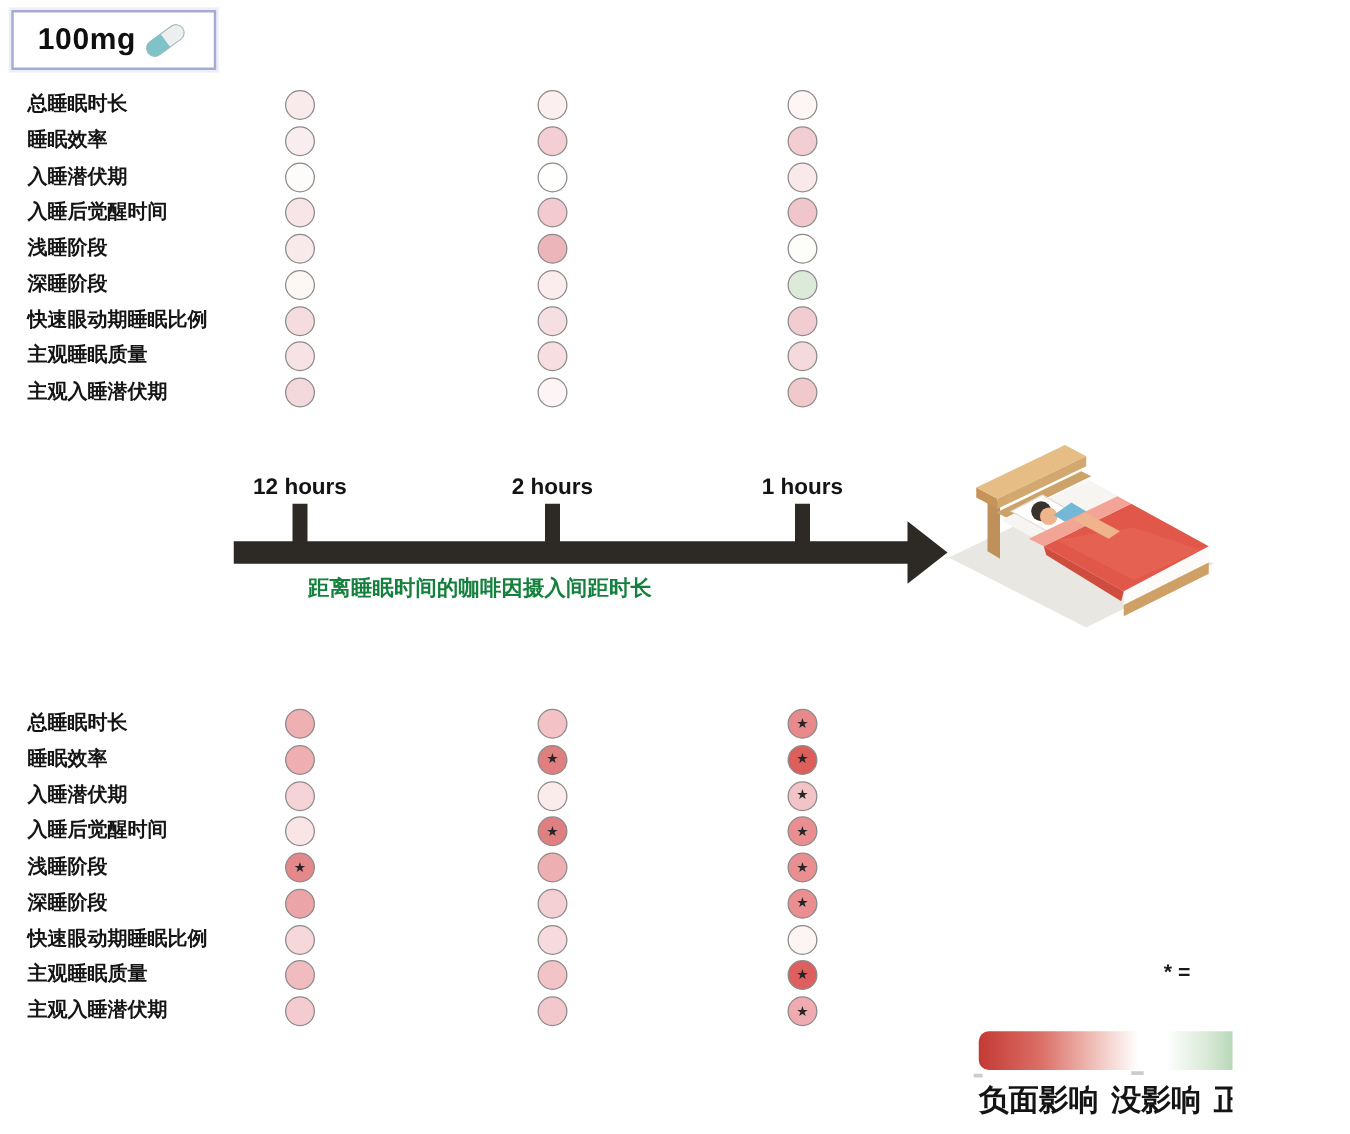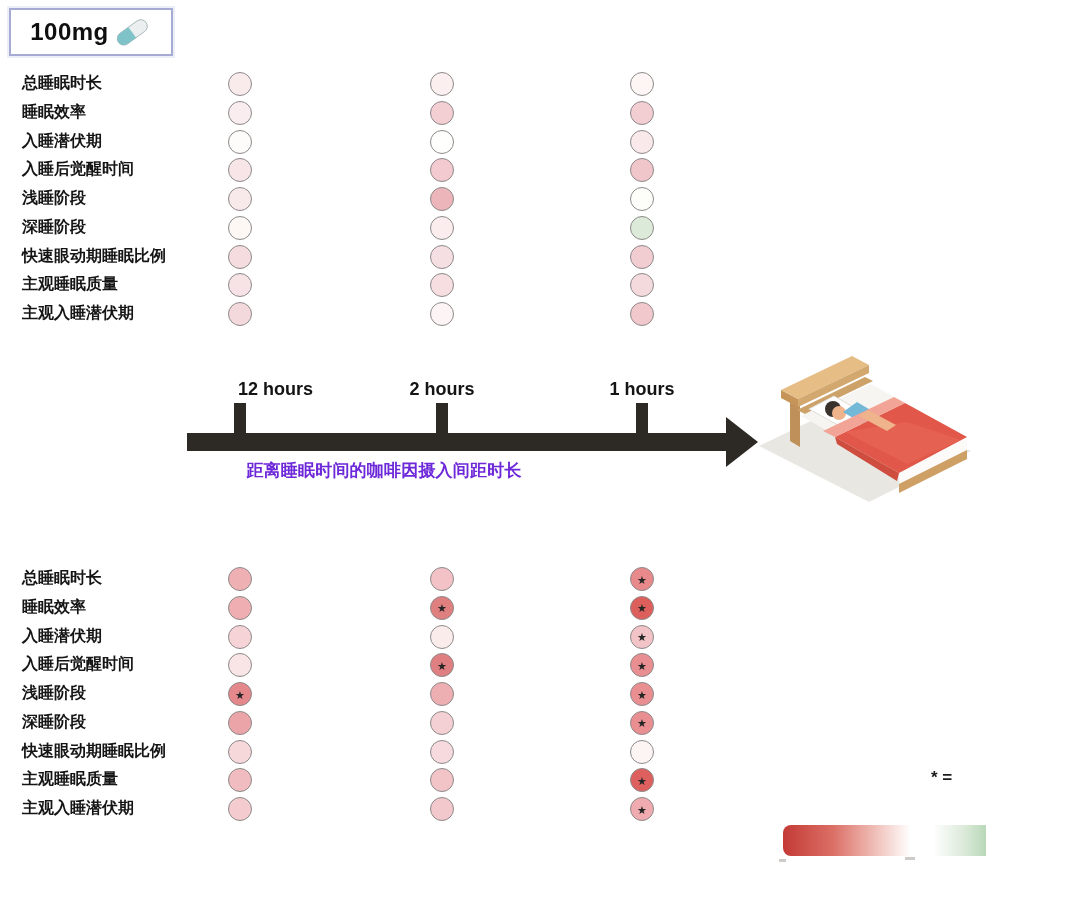--- a/index.html
+++ b/index.html
@@ -18,21 +18,21 @@
     border:1.6px solid #8d8a8a;box-sizing:border-box;
     display:flex;align-items:center;justify-content:center;
   }
   .dot .star{font-size:11px;line-height:1;color:#252525;transform:translateY(.5px);}
   .tl-bar{position:absolute;left:187px;top:433px;width:540px;height:18px;background:#2d2a25;}
   .tl-head{position:absolute;left:726px;top:417px;width:0;height:0;
     border-top:25px solid transparent;border-bottom:25px solid transparent;border-left:32px solid #2d2a25;}
   .tl-tick{position:absolute;top:403px;width:12px;height:32px;background:#2d2a25;}
   .tl-label{position:absolute;top:379px;width:120px;text-align:center;font-weight:bold;font-size:18px;color:#141414;}
   .axis-label{position:absolute;left:184px;top:459px;width:400px;text-align:center;
-    font-weight:bold;font-size:17px;letter-spacing:.2px;color:#6d28d9;}
+    font-weight:bold;font-size:17px;letter-spacing:.2px;color:#15803d;}
   .sig-symbol{position:absolute;left:931px;top:768px;font-weight:bold;font-size:17px;color:#1a1a1a;}
   .sig-text{position:absolute;left:968px;top:764px;width:94px;font-weight:bold;font-size:18px;line-height:23px;color:#1a1a1a;}
   .scale-bar{position:absolute;left:783px;top:825px;width:277px;height:31px;border-radius:8px;}
   .scale-tick{position:absolute;height:3px;background:#bdbab6;opacity:.75;}
   .scale-labels{position:absolute;left:783px;top:864px;width:284px;display:flex;
     justify-content:space-between;font-weight:bold;font-size:24px;color:#141414;white-space:nowrap;}
   .bed-svg{position:absolute;left:757px;top:352px;}
   .pill-svg{display:block;}
 </style>
 </head>
@@ -86,21 +86,21 @@
       <div class="row-label" style="left: 22px; top: 303px;">主观入睡潜伏期</div>
       <div class="dot" style="left: 228px; top: 302px; background: rgb(244, 217, 220);"></div>
       <div class="dot" style="left: 430px; top: 302px; background: rgb(253, 245, 245);"></div>
       <div class="dot" style="left: 630px; top: 302px; background: rgb(241, 201, 205);"></div>
     </div>
 
   <div id="timeline">
     <div class="tl-bar"></div>
     <div class="tl-head"></div>
   <div class="tl-tick" style="left: 234px;"></div>
-      <div class="tl-label" style="left: 193px; text-align: right;">12 hours</div>
+      <div class="tl-label" style="left: 180px;">12 hours</div>
       <div class="tl-tick" style="left: 436px;"></div>
       <div class="tl-label" style="left: 382px;">2 hours</div>
       <div class="tl-tick" style="left: 636px;"></div>
       <div class="tl-label" style="left: 582px;">1 hours</div>
     </div>
   <div class="axis-label">距离睡眠时间的咖啡因摄入间距时长</div>
 
   <svg class="bed-svg" width="220" height="152" viewBox="0 0 220 152">
     <polygon points="2,94 112,150 214,99 104,45" fill="#e9e7e2"></polygon>
     <polygon points="33,44 43,50 43,95 33,89" fill="#c0905a"></polygon>
@@ -183,14 +183,19 @@
         <span class="star">★</span>
       </div>
     </div>
 
   <span class="sig-symbol">* =</span>
 
   <div id="scale-bar" class="scale-bar" style="background: linear-gradient(90deg, rgb(196, 58, 53) 0%, rgb(219, 111, 102) 18%, rgb(243, 205, 199) 36%, rgb(255, 255, 255) 46%, rgb(255, 255, 255) 54%, rgb(217, 233, 215) 66%, rgb(140, 194, 143) 83%, rgb(63, 155, 73) 100%);"></div>
   <div class="scale-tick" style="left:779px;top:859px;width:7px;"></div>
   <div class="scale-tick" style="left:905px;top:857px;width:10px;"></div>
   <div class="scale-tick" style="left:1042px;top:858px;width:7px;"></div>
+  <div class="scale-labels">
+    <span>负面影响</span>
+    <span>没影响</span>
+    <span>正面影响</span>
+  </div>
 
 </div>
 
 </body></html>

